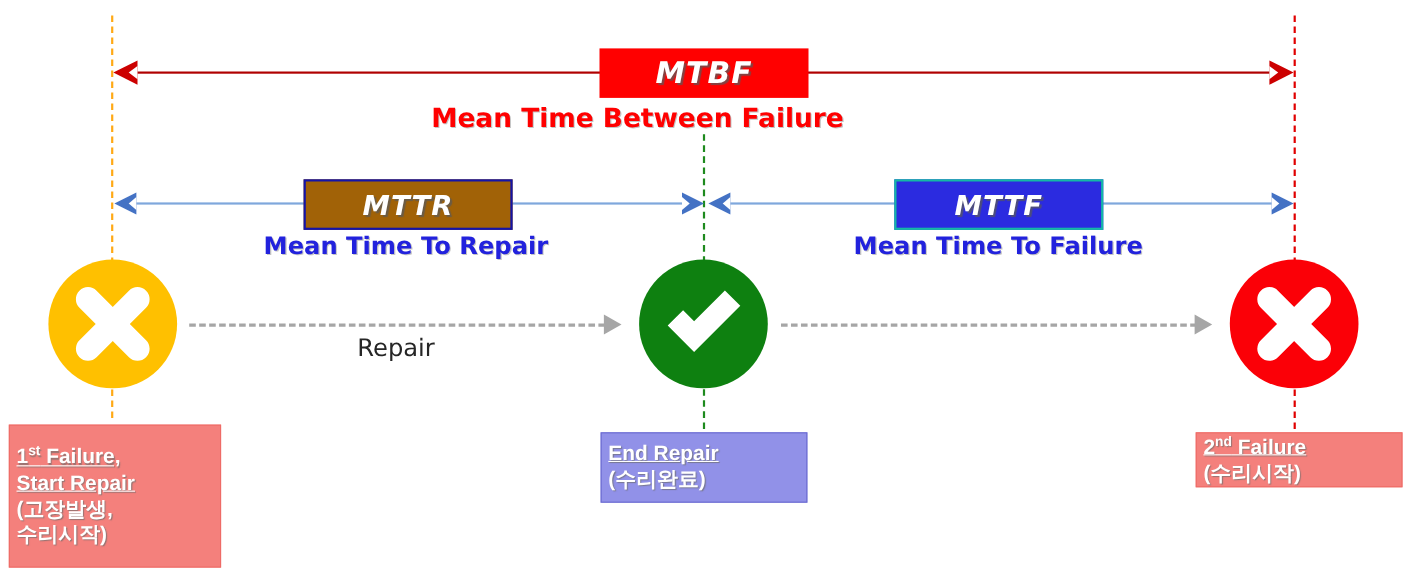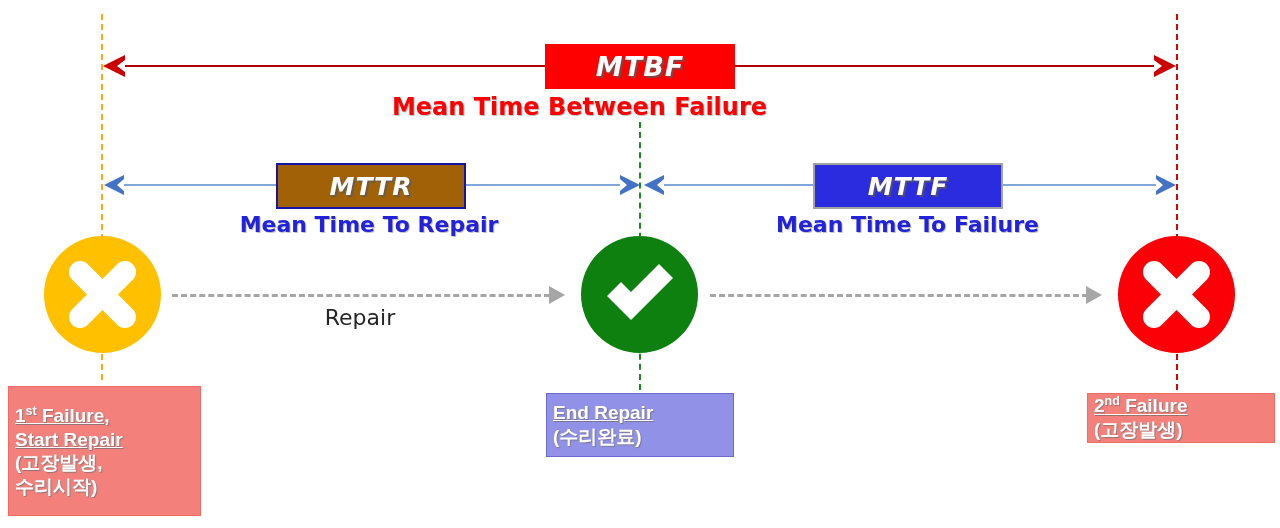--- a/index.html
+++ b/index.html
@@ -121,21 +121,21 @@
   }
   .metric-box.mttr {
     background: #a16207;
     border: 2px solid #1414A8;
     left: 276px; top: 163px;
     width: 186px; height: 42px;
     font-size: 25px;
   }
   .metric-box.mttf {
     background: #2B2BE0;
-    border: 2px solid #a3a3a3;
+    border: 2px solid #14b8a6;
     left: 813px; top: 163px;
     width: 186px; height: 42px;
     font-size: 25px;
   }
 
   
   .metric-caption {
     position: absolute;
     text-align: center;
     font-family: "DejaVu Sans", sans-serif;
@@ -327,16 +327,16 @@
     <span class="ko">수리시작)</span>
   </div>
 
   <div class="event-box periwinkle" id="event-box-end">
     <span class="en">End Repair</span>
     <span class="ko">(수리완료)</span>
   </div>
 
   <div class="event-box pink" id="event-box-second">
     <span class="en"><span>2</span><span class="sup">nd</span><span> Failure</span></span>
-    <span class="ko">(고장발생)</span>
+    <span class="ko">(수리시작)</span>
   </div>
 
 </div>
 
 </body></html>

